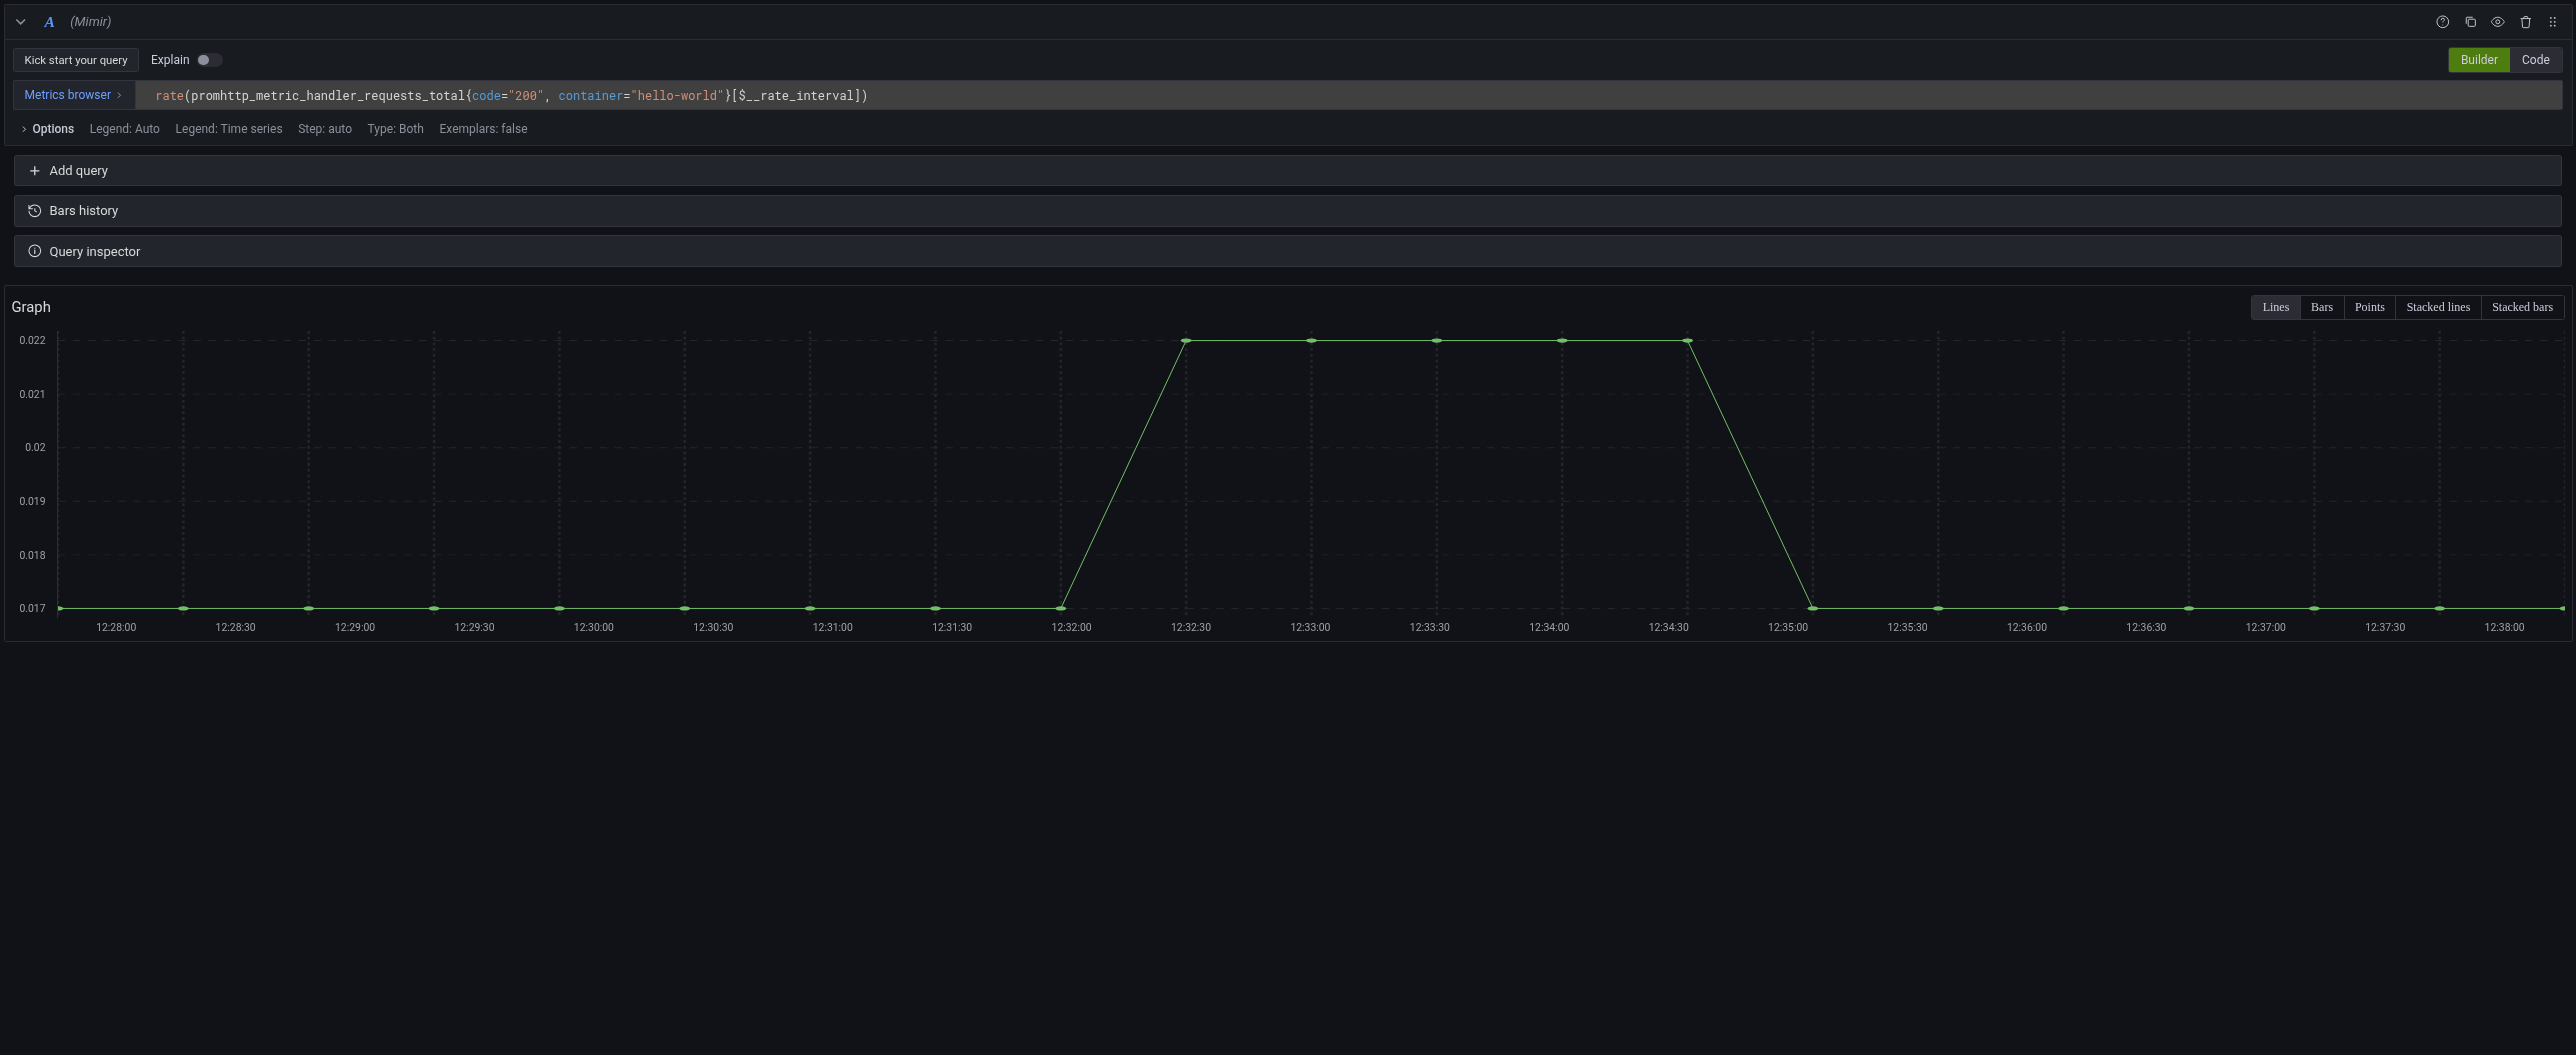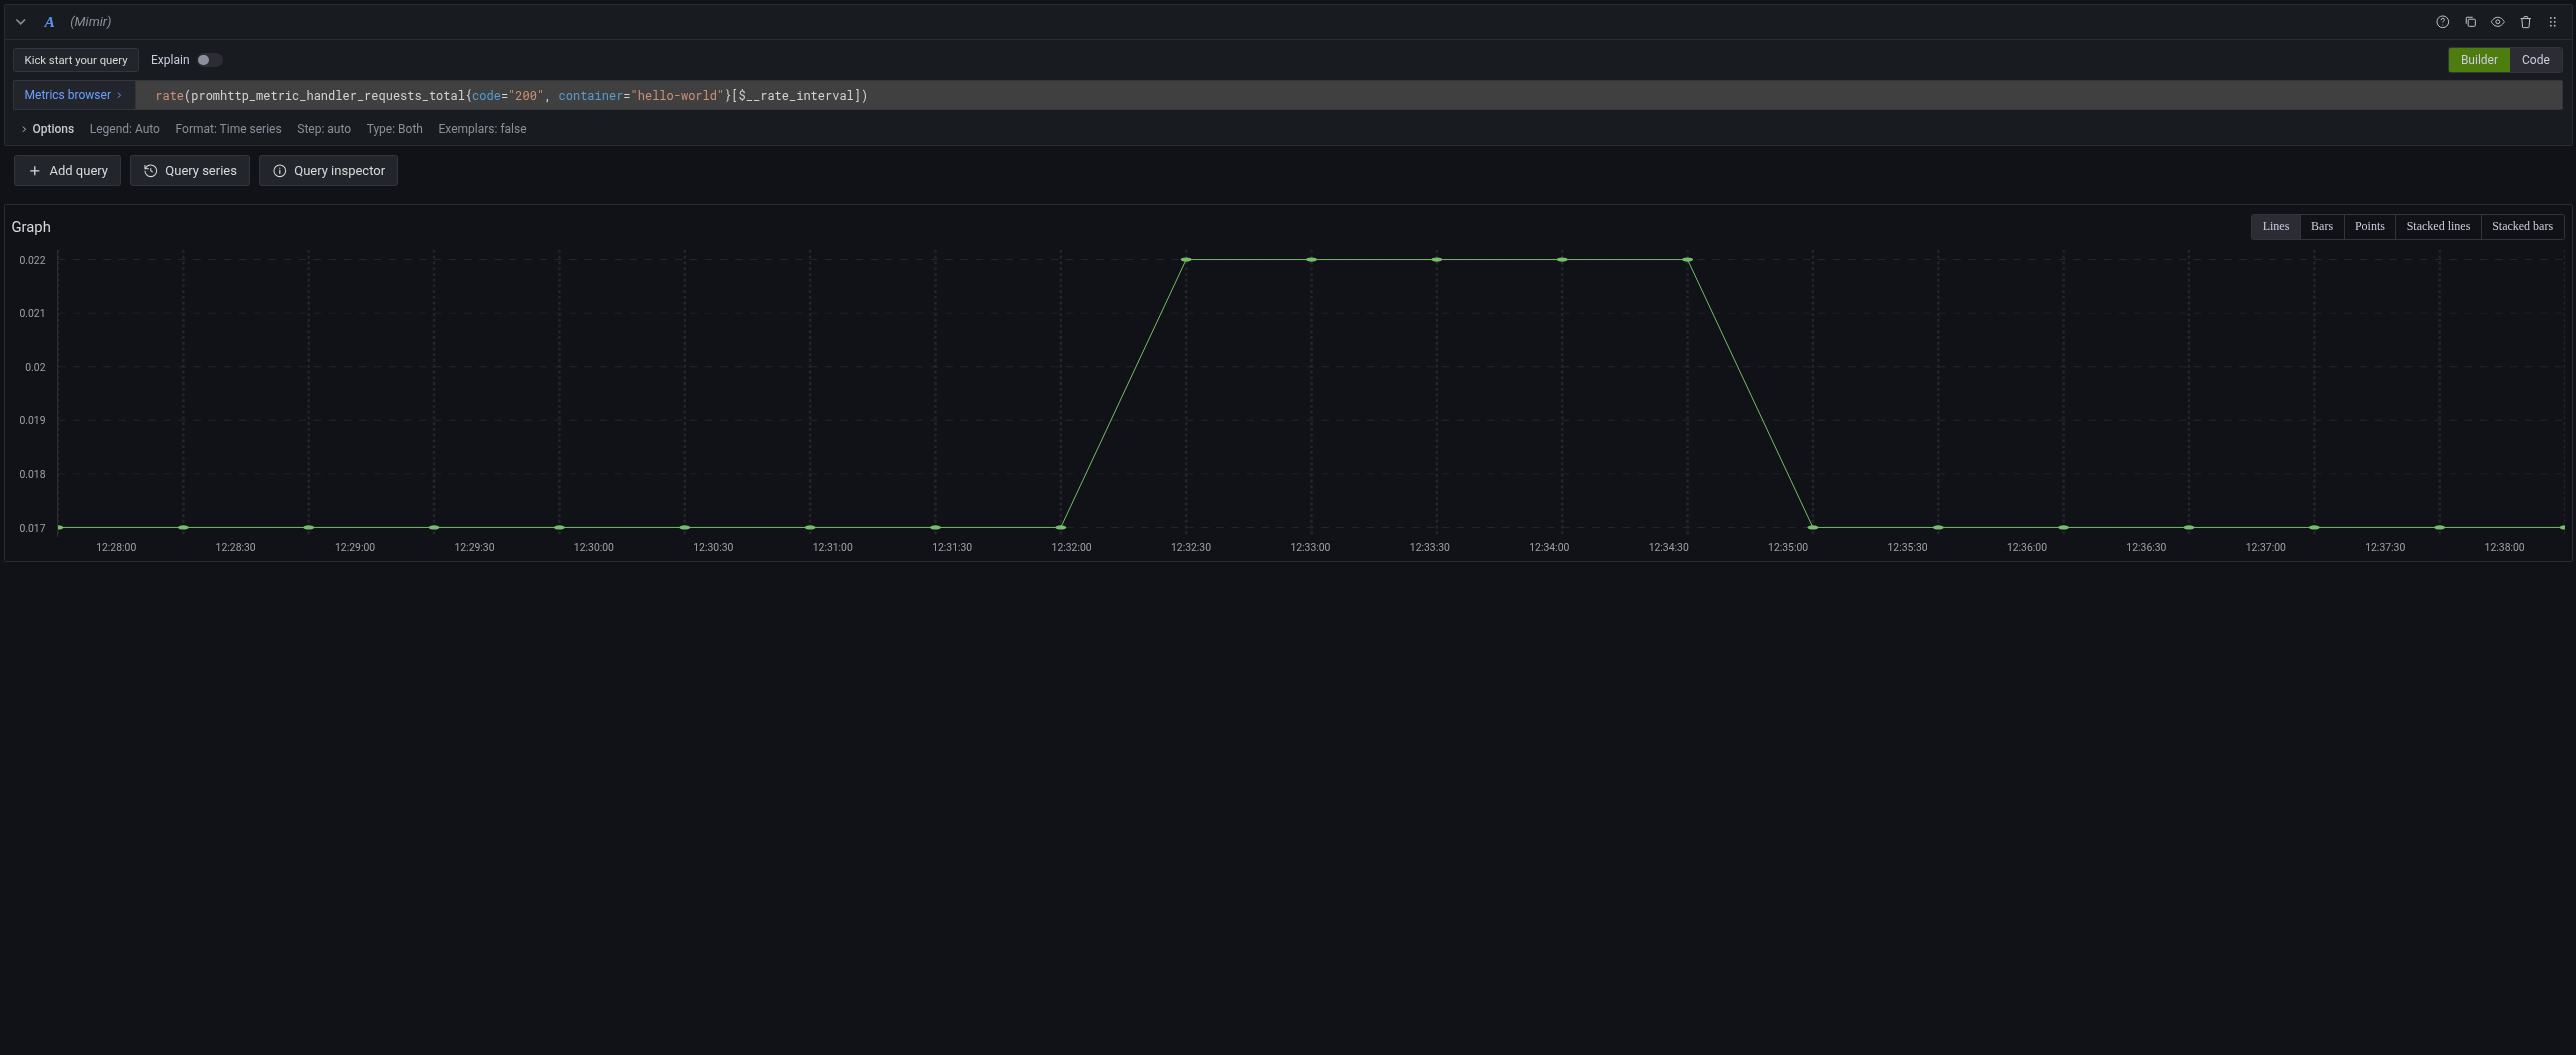--- a/index.html
+++ b/index.html
@@ -145,20 +145,21 @@
     font-size: 12px;
   }
   .options-label { display: flex; align-items: center; gap: 3.5px; font-weight: 500; }
   .opt-item { color: #8e8e9c; }
 
   
   .actions-row {
     display: flex;
     gap: 8.7px;
     padding: 8.7px 10.4px 12px 10.4px;
+    flex-direction: column;
   }
   .action-btn {
     display: flex;
     align-items: center;
     gap: 7px;
     background: #22252b;
     border: 0.9px solid #34343e;
     border-radius: 2.6px;
     padding: 7px 12px;
     color: #d8d9da;
@@ -331,41 +332,41 @@
   </div>
 
   <div class="options-row">
     <div class="options-label">
       <svg width="10.4" height="10.4" viewBox="0 0 16 16" fill="none">
           <path d="M6 4l4 4-4 4" stroke="currentColor" stroke-width="1.5"></path>
         </svg>
       <span>Options</span>
     </div>
     <span class="opt-item">Legend: Auto</span>
-    <span class="opt-item">Format: Time series</span>
+    <span class="opt-item">Legend: Time series</span>
     <span class="opt-item">Step: auto</span>
     <span class="opt-item">Type: Both</span>
     <span class="opt-item">Exemplars: false</span>
   </div>
 
 </div>
 
 <div class="actions-row">
   <div class="action-btn">
     <svg viewBox="0 0 24 24" fill="none">
         <path d="M12 5v14M5 12h14" stroke="currentColor" stroke-width="2"></path>
       </svg>
     <span>Add query</span>
   </div>
   <div class="action-btn">
     <svg viewBox="0 0 24 24" fill="none">
         <path d="M3 12a9 9 0 109-9 9 9 0 00-8.5 6M3 3v6h6" stroke="currentColor" stroke-width="1.6"></path>
         <path d="M12 8v4l3 2" stroke="currentColor" stroke-width="1.6"></path>
       </svg>
-    <span>Query series</span>
+    <span>Bars history</span>
   </div>
   <div class="action-btn">
     <svg viewBox="0 0 24 24" fill="none">
         <circle cx="12" cy="12" r="9" stroke="currentColor" stroke-width="1.6"></circle>
         <path d="M12 11v5M12 8h.01" stroke="currentColor" stroke-width="1.8" stroke-linecap="round"></path>
       </svg>
     <span>Query inspector</span>
   </div>
 </div>
 

